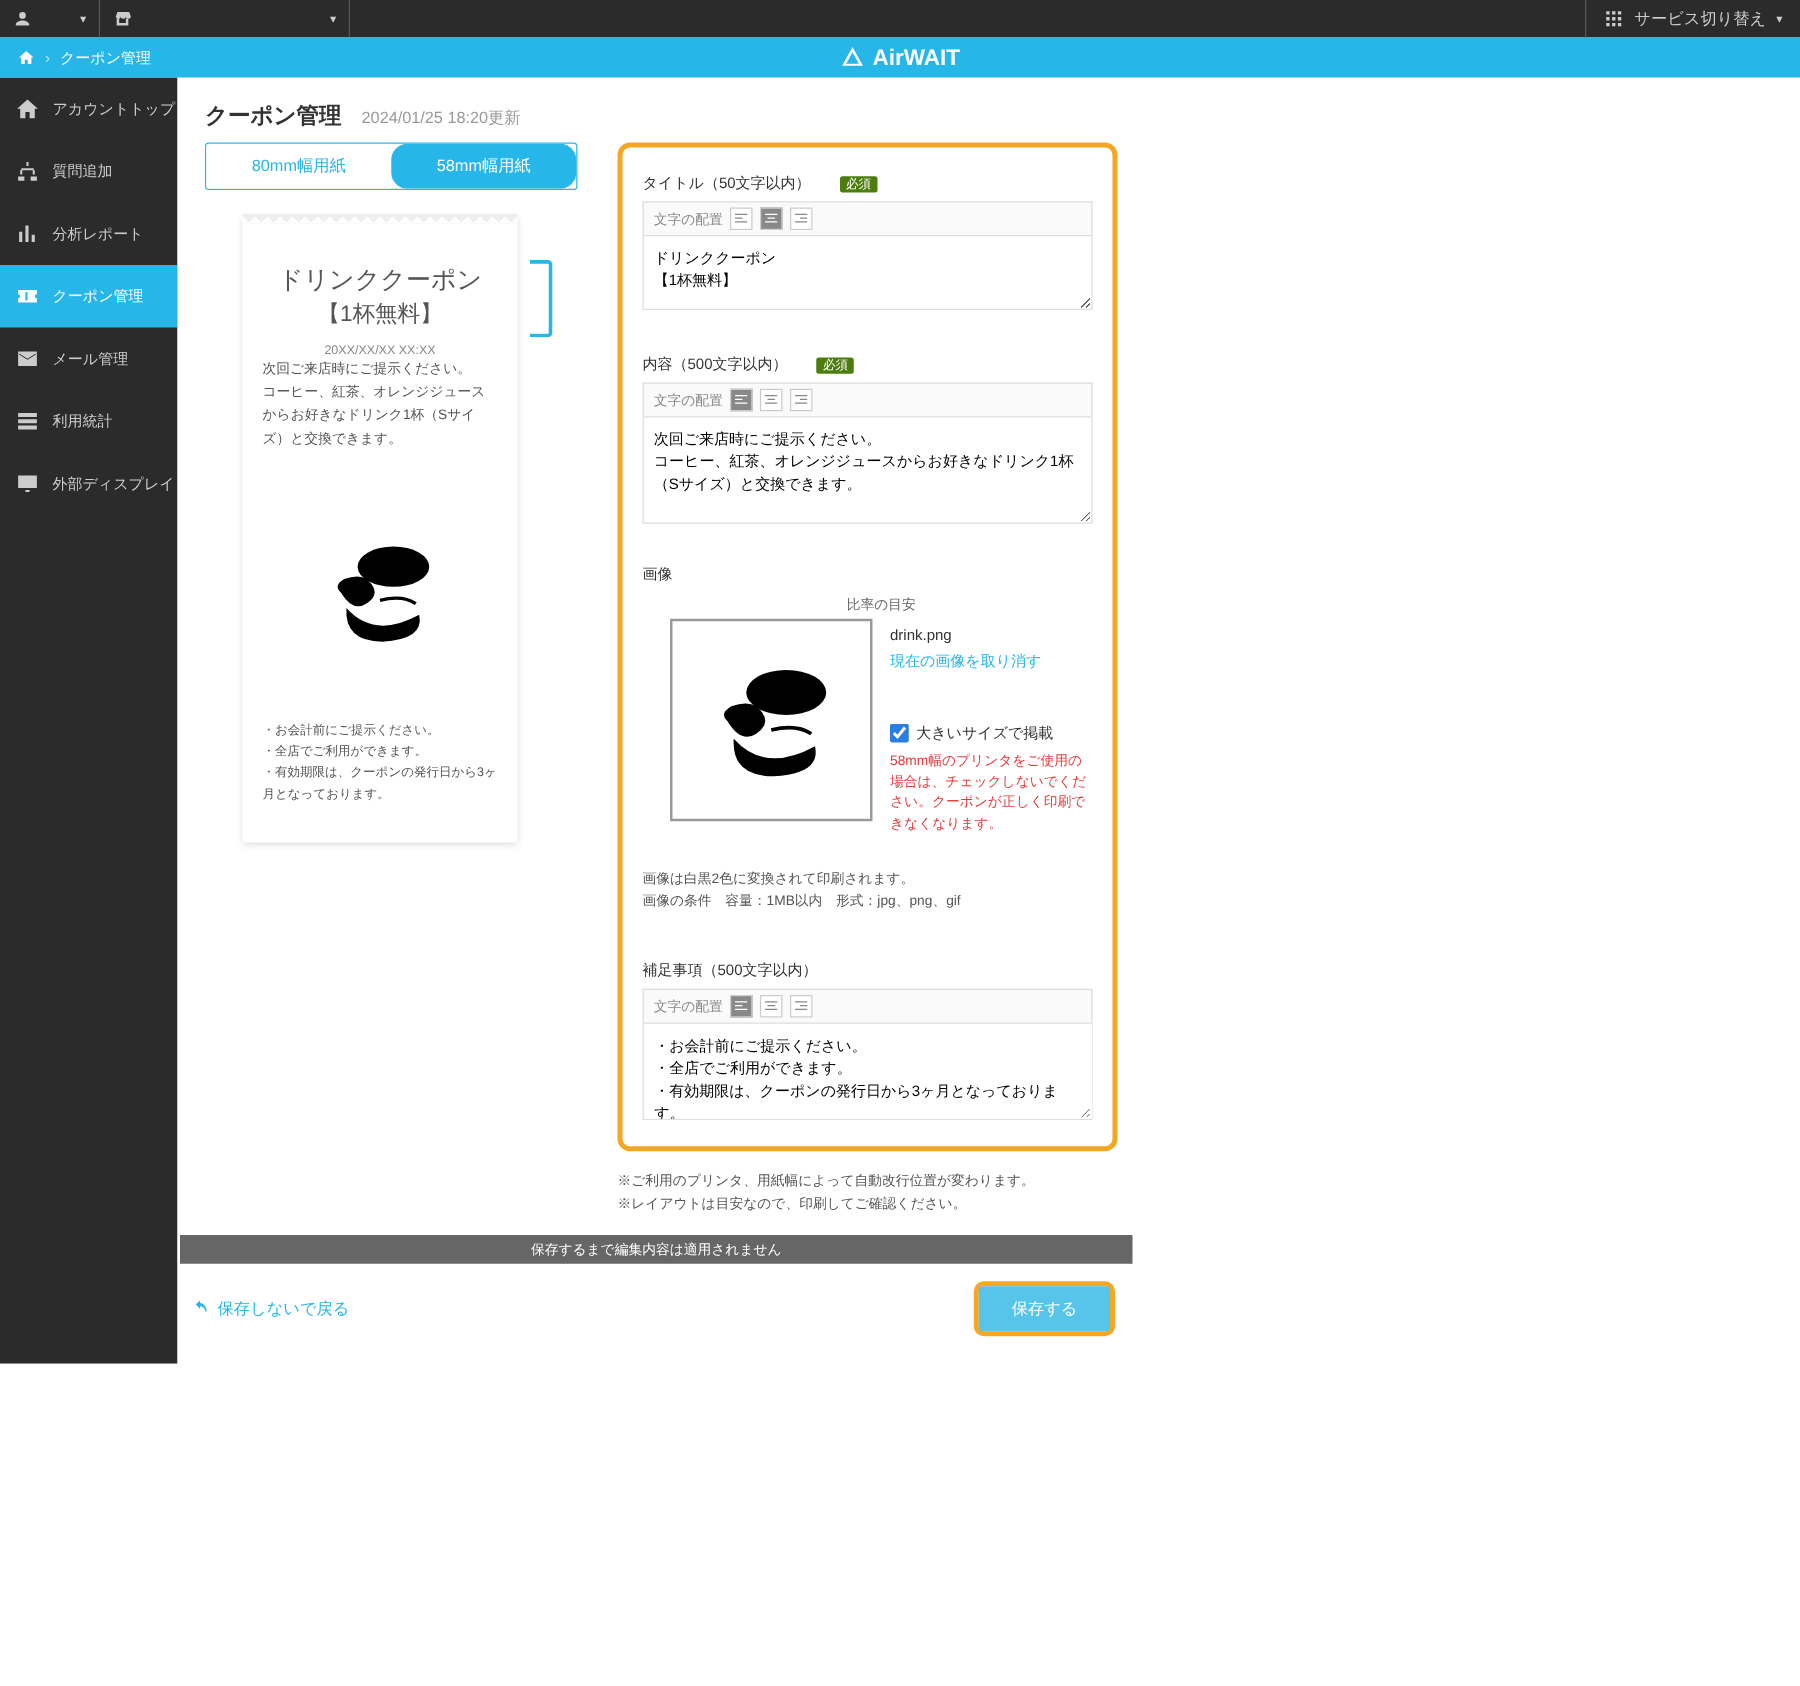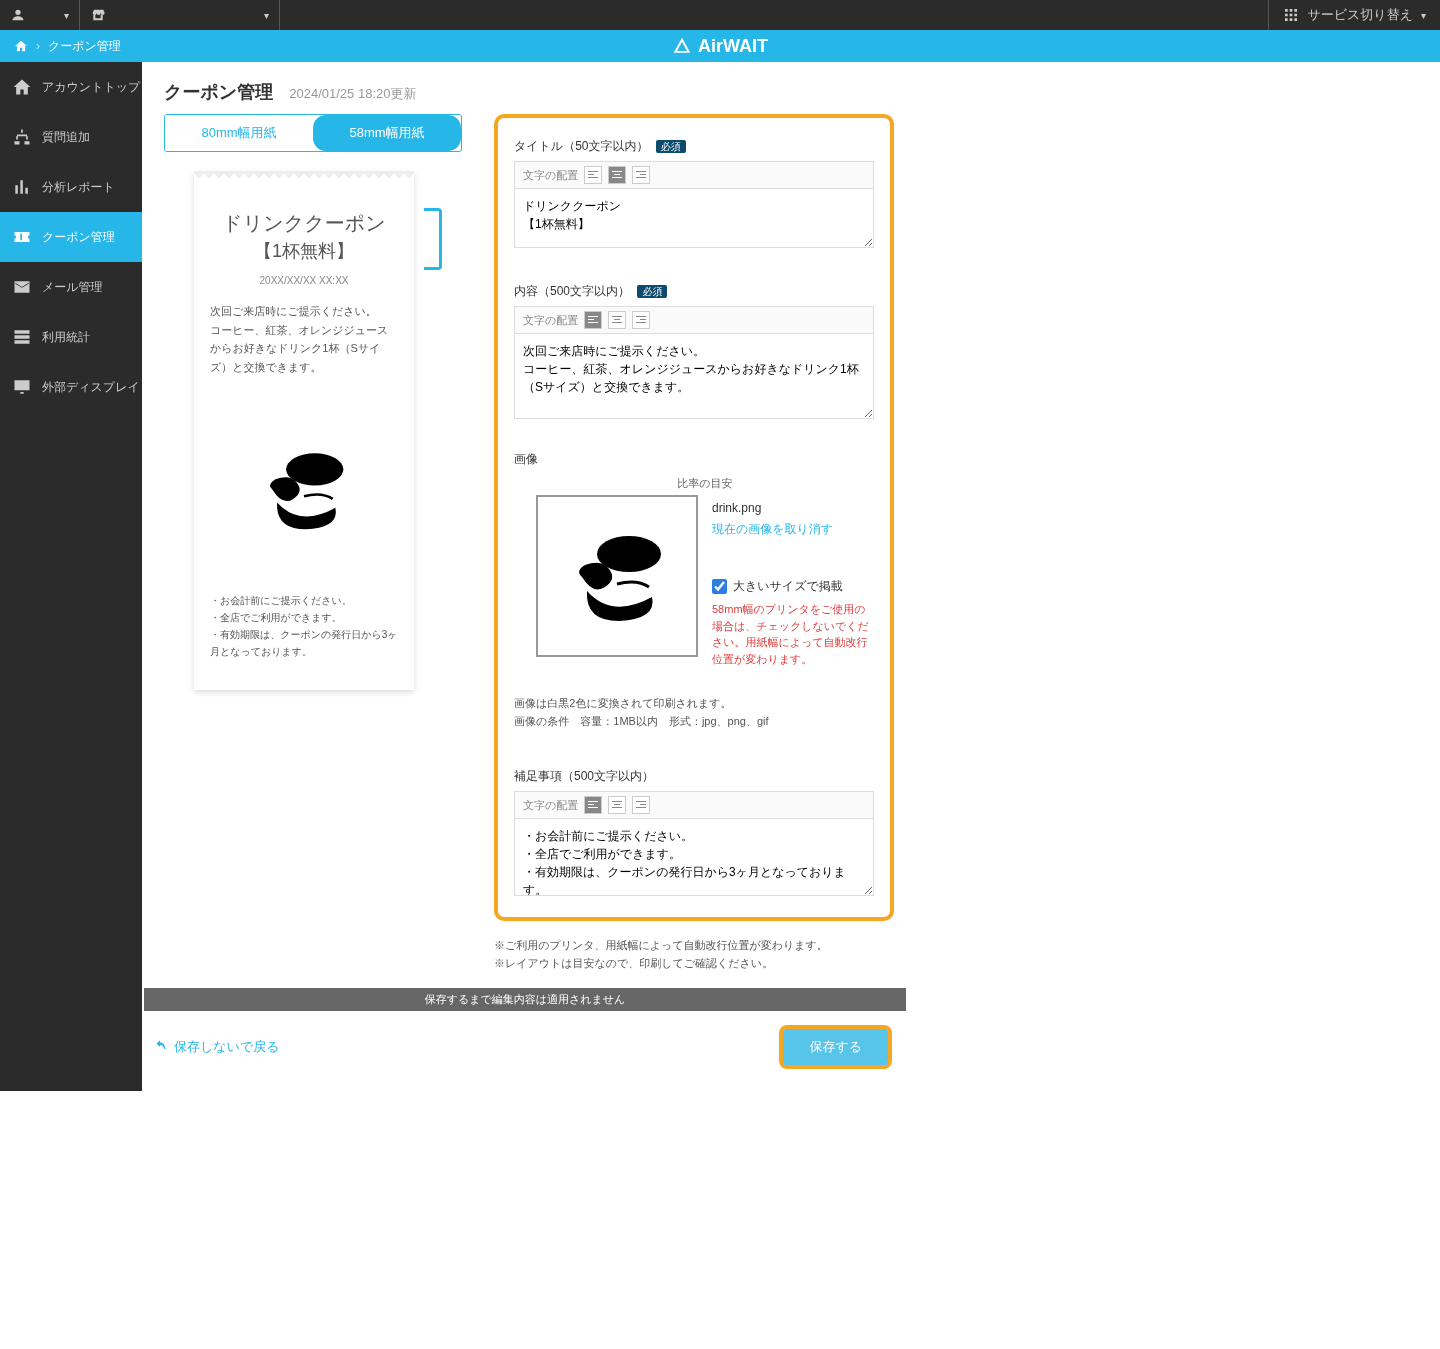--- a/index.html
+++ b/index.html
@@ -30,28 +30,28 @@
 .left-col { width: 310px; }
 .tabs { display: flex; border: 1px solid #26b6e8; border-radius: 3px; overflow: hidden; margin-bottom: 20px; width: 298px; }
 .tabs .tab { flex: 1; text-align: center; padding: 9px 0; font-size: 13px; cursor: pointer; }
 .tabs .tab.inactive { background: #fff; color: #26b6e8; }
 .tabs .tab.active { background: #26b6e8; color: #fff; border-radius: 13px; }
 .preview { width: 220px; margin-left: 30px; background: #fff; padding: 24px 16px 30px; box-shadow: 0 2px 6px rgba(0,0,0,.15); position: relative; }
 .preview::before { content: ""; position: absolute; top: -1px; left: 0; right: 0; height: 8px; background-image: linear-gradient(45deg,#fff 33%,transparent 33%),linear-gradient(-45deg,#fff 33%,transparent 33%); background-size: 10px 8px; background-position: 0 0; background-color: #eee; }
 .bracket-r { position: absolute; right: -28px; top: 36px; width: 18px; height: 62px; border: 3px solid #26b6e8; border-left: none; border-radius: 0 4px 4px 0; }
 .preview .title { text-align: center; font-size: 20px; color: #555; margin: 14px 0 2px; }
 .preview .subtitle { text-align: center; font-size: 18px; color: #555; margin-bottom: 12px; }
-.preview .date { text-align: center; font-size: 10px; color: #888; margin-bottom: 16px; }
+.preview .date { text-align: center; font-size: 10px; color: #888; }
 .preview .body { font-size: 11px; color: #555; line-height: 1.7; margin-bottom: 70px; white-space: pre-line; }
 .preview .img { display: flex; justify-content: center; margin: 10px 0 60px; }
 .preview .notes { font-size: 10px; color: #555; line-height: 1.7; white-space: pre-line; }
 .right-col { flex: 1; padding-left: 20px; }
 .highlight { border: 4px solid #f5a623; border-radius: 10px; padding: 14px 16px 18px; width: 400px; background: #fff; }
 .field-label { font-size: 12px; color: #333; margin: 6px 0 6px; }
-.req { background: #0c4a6e; color: #fff; font-size: 10px; padding: 1px 5px; border-radius: 2px; margin-left: 4px; text-align: center; }
+.req { background: #4d7c0f; color: #fff; font-size: 10px; padding: 1px 5px; border-radius: 2px; margin-left: 20px; text-align: center; }
 .align-bar { display: flex; align-items: center; gap: 6px; border: 1px solid #ddd; border-bottom: none; background: #fafafa; padding: 4px 8px; font-size: 11px; color: #888; }
 .align-bar .btn { width: 18px; height: 18px; border: 1px solid #ccc; display: flex; align-items: center; justify-content: center; cursor: pointer; background: #fff; }
 .align-bar .btn.active { background: #888; }
 .align-bar .btn.active svg { fill: #fff; }
 .align-bar svg { width: 10px; height: 10px; fill: #888; }
 .ta { width: 100%; border: 1px solid #ddd; padding: 8px; font-size: 12px; font-family: inherit; resize: vertical; line-height: 1.5; }
 .ta.title { height: 60px; }
 .ta.content { height: 86px; }
 .ta.notes { height: 78px; }
 .section-gap { height: 26px; }
@@ -271,21 +271,21 @@
                     <path d="M60 55 Q80 50 92 58" stroke="#000" stroke-width="3" fill="none"></path>
                   </svg>
               </div>
               <div class="img-meta">
                 <div class="fname">drink.png</div>
                 <div class="cancel">現在の画像を取り消す</div>
                 <div class="chk-row">
                   <input type="checkbox" checked="" style="">
                   <span>大きいサイズで掲載</span>
                 </div>
-                <div class="warn">58mm幅のプリンタをご使用の場合は、チェックしないでください。用紙幅によって自動改行位置が変わります。</div>
+                <div class="warn">58mm幅のプリンタをご使用の場合は、チェックしないでください。クーポンが正しく印刷できなくなります。</div>
               </div>
             </div>
             <div class="img-hints">
               <div>画像は白黒2色に変換されて印刷されます。</div>
               <div>画像の条件　容量：1MB以内　形式：jpg、png、gif</div>
             </div>
           </div>
 
           <div class="section-gap"></div>
 

